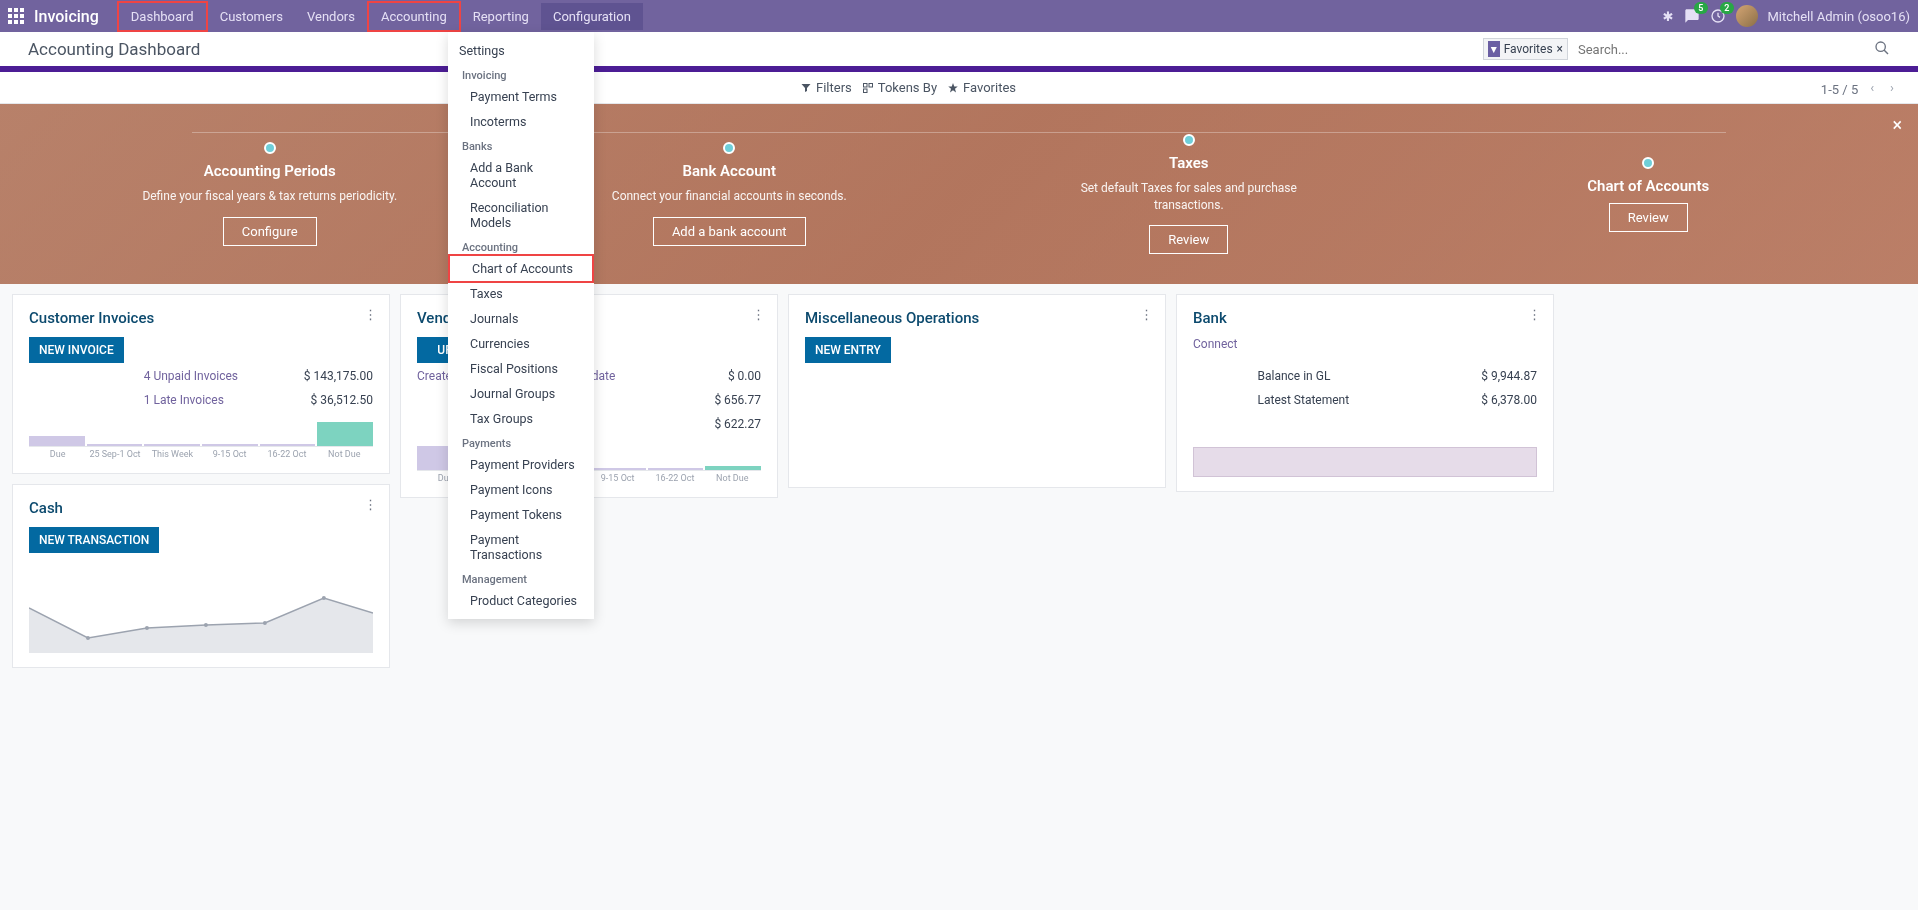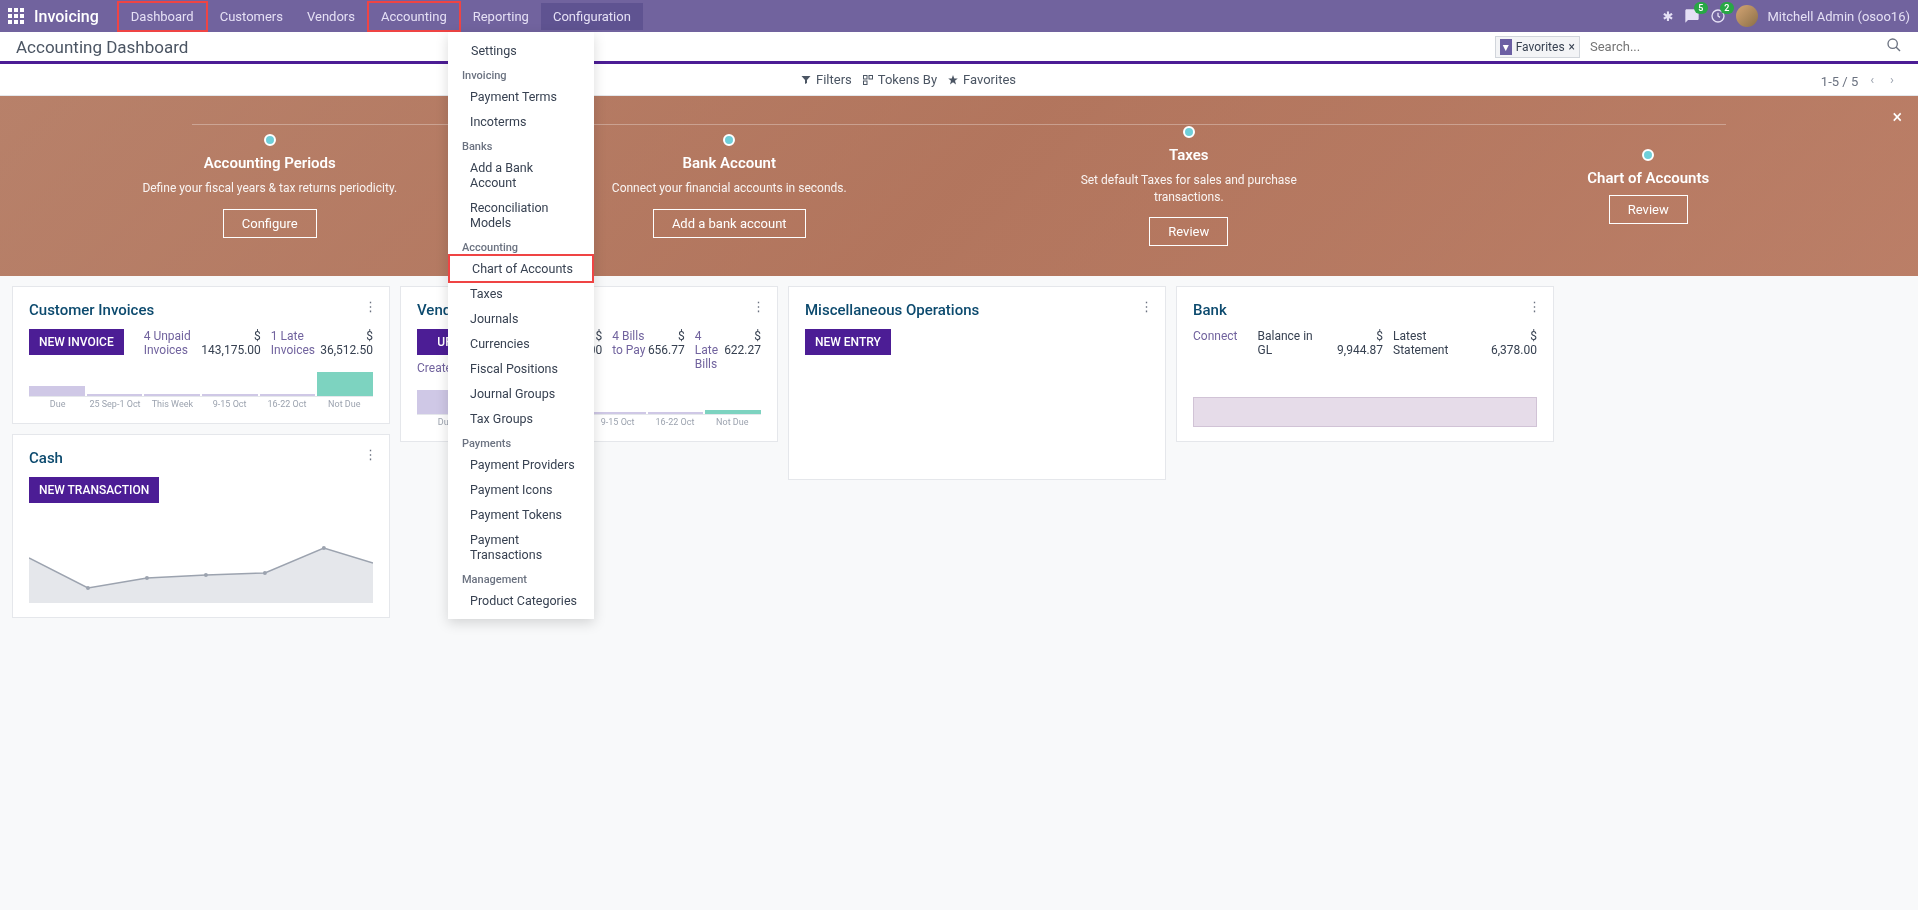--- a/index.html
+++ b/index.html
@@ -12,21 +12,21 @@
 .nav-item { padding: 6px 12px; cursor: pointer; font-size: 13px; color: #e5e0f5; }
 .nav-item.active { background: #5f5391; }
 .nav-right { margin-left: auto; display: flex; align-items: center; gap: 10px; }
 .nav-icon-btn { position: relative; cursor: pointer; color: #e5e0f5; display: flex; align-items: center; }
 .badge { position: absolute; top: -6px; right: -8px; background: #28a745; color: #fff; font-size: 9px; border-radius: 8px; padding: 1px 4px; font-weight: 600; }
 .avatar { width: 22px; height: 22px; border-radius: 50%; background: linear-gradient(135deg,#d4a574,#8b6f47); }
 .user-label { font-size: 13px; color: #e5e0f5; }
 
 .highlight-box { border: 2px solid #ef4444; }
 
-.control-bar { background: #fff; height: 32px; display: flex; align-items: center; padding: 0 16px; border-bottom: 3px solid #4c1d95; }
+.control-bar { background: #fff; height: 40px; display: flex; align-items: center; padding: 0 28px; border-bottom: 6px solid #4c1d95; }
 .page-title { font-size: 17px; color: #4b5563; }
 .search-area { margin-left: auto; display: flex; align-items: center; }
 .favorites-chip { display: inline-flex; align-items: center; background: #f3f4f6; border: 1px solid #d1d5db; padding: 2px 4px; font-size: 12px; margin-right: 6px; }
 .favorites-chip .chip-icon { background: #6b5fa3; color: #fff; padding: 1px 3px; margin-right: 4px; }
 .search-input { border: none; outline: none; width: 300px; font-size: 13px; padding: 4px; }
 .search-icon { color: #6b7280; cursor: pointer; }
 
 .filter-bar { background: #fff; height: 32px; display: flex; align-items: center; padding: 0 20px; border-bottom: 1px solid #e5e7eb; gap: 10px; }
 .filter-bar .spacer { margin-left: auto; }
 .filter-item { display: flex; align-items: center; gap: 4px; cursor: pointer; color: #4b5563; font-size: 13px; }
@@ -39,43 +39,43 @@
 .onboarding-step h3 { font-size: 15px; font-weight: 600; margin-bottom: 8px; }
 .onboarding-step p { font-size: 12px; opacity: 0.92; line-height: 1.4; margin-bottom: 12px; }
 .onboarding-btn { background: transparent; border: 1px solid #fff; color: #fff; padding: 6px 18px; font-size: 13px; cursor: pointer; }
 .step-dot { width: 12px; height: 12px; border-radius: 50%; background: #6fcfd9; border: 2px solid #fff; margin: 0 auto 8px; }
 .step-line { position: absolute; top: 28px; left: 10%; right: 10%; height: 1px; background: rgba(255,255,255,0.3); z-index: 0; }
 
 .dashboard { padding: 10px 12px; display: flex; gap: 10px; flex-wrap: wrap; align-items: flex-start; }
 .kanban-card { background: #fff; border: 1px solid #e5e7eb; width: 378px; padding: 14px 16px; position: relative; }
 .kanban-card h4 { color: #0c4a6e; font-size: 15px; font-weight: 500; margin-bottom: 10px; }
 .kanban-menu { position: absolute; top: 12px; right: 12px; cursor: pointer; color: #6b7280; }
-.btn-primary { background: #4c1d95; color: #fff; border: none; padding: 6px 10px; font-size: 12px; font-weight: 500; cursor: pointer; text-transform: uppercase; }
+.btn-primary { background: #0369a1; color: #fff; border: none; padding: 6px 10px; font-size: 12px; font-weight: 500; cursor: pointer; text-transform: uppercase; }
 .card-body { display: flex; justify-content: space-between; margin-top: 8px; }
 .card-left { display: flex; flex-direction: column; gap: 2px; }
-.card-right { flex: 1; display: flex; flex-direction: row; gap: 10px; margin-left: 20px; }
+.card-right { flex: 1; display: flex; flex-direction: column; gap: 10px; margin-left: 20px; margin-top: 32px; }
 .link-text { color: #71639e; font-size: 12px; cursor: pointer; }
 .amount { font-size: 12px; color: #374151; text-align: right; }
 .row-line { display: flex; justify-content: space-between; font-size: 12px; }
 .mini-chart { height: 40px; margin-top: 12px; position: relative; }
 .mini-chart-bars { display: flex; align-items: flex-end; height: 28px; gap: 2px; border-bottom: 1px solid #e5e7eb; }
 .mini-chart-bars .bar { flex: 1; background: #cfc8e6; }
 .mini-chart-labels { display: flex; font-size: 9px; color: #9ca3af; margin-top: 2px; }
 .mini-chart-labels span { flex: 1; text-align: center; }
 
 .cash-chart { height: 90px; position: relative; margin-top: 10px; }
 .cash-chart svg { width: 100%; height: 100%; }
 
 .bank-chart { height: 30px; border: 1px solid #d1c3d6; background: #e6dce9; margin-top: 40px; }
 
 
 .dropdown-menu { position: absolute; top: 32px; left: 448px; width: 146px; background: #fff; box-shadow: 0 4px 12px rgba(0,0,0,0.15); z-index: 100; padding: 6px 0; font-size: 13px; }
 .dropdown-header { font-size: 11px; color: #6b7280; padding: 6px 14px 2px; font-weight: 500; }
 .dropdown-item { padding: 5px 14px 5px 22px; cursor: pointer; color: #374151; font-size: 12.5px; }
-.dropdown-item.settings { padding-left: 23px; }
+.dropdown-item.settings { padding-left: 11px; }
 .dropdown-item.highlighted { border: 2px solid #ef4444; margin: -2px 0; position: relative; z-index: 1; }
 
 .filter-spacer-left { width: 770px; }
 </style>
 </head>
 <body>
 
 <div class="top-nav">
   <div class="nav-apps-icon">
     <span></span>

